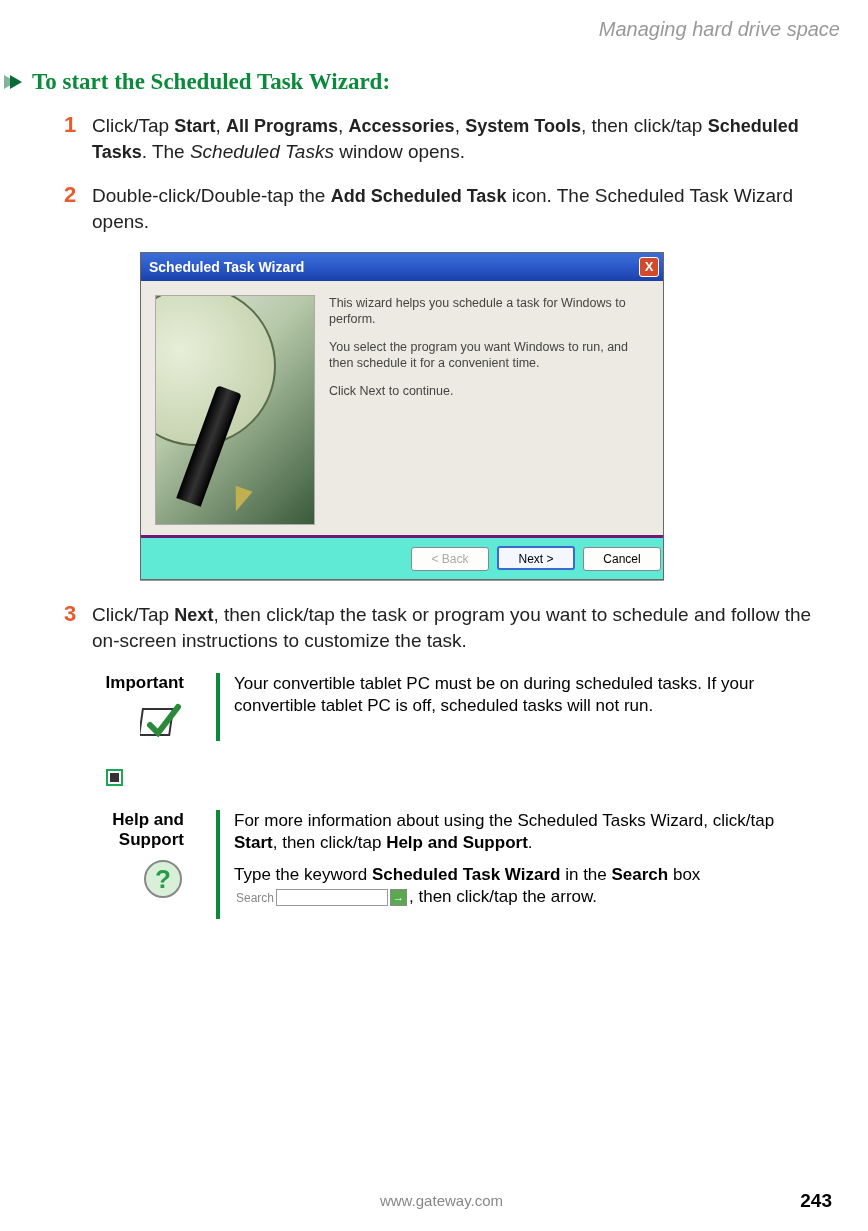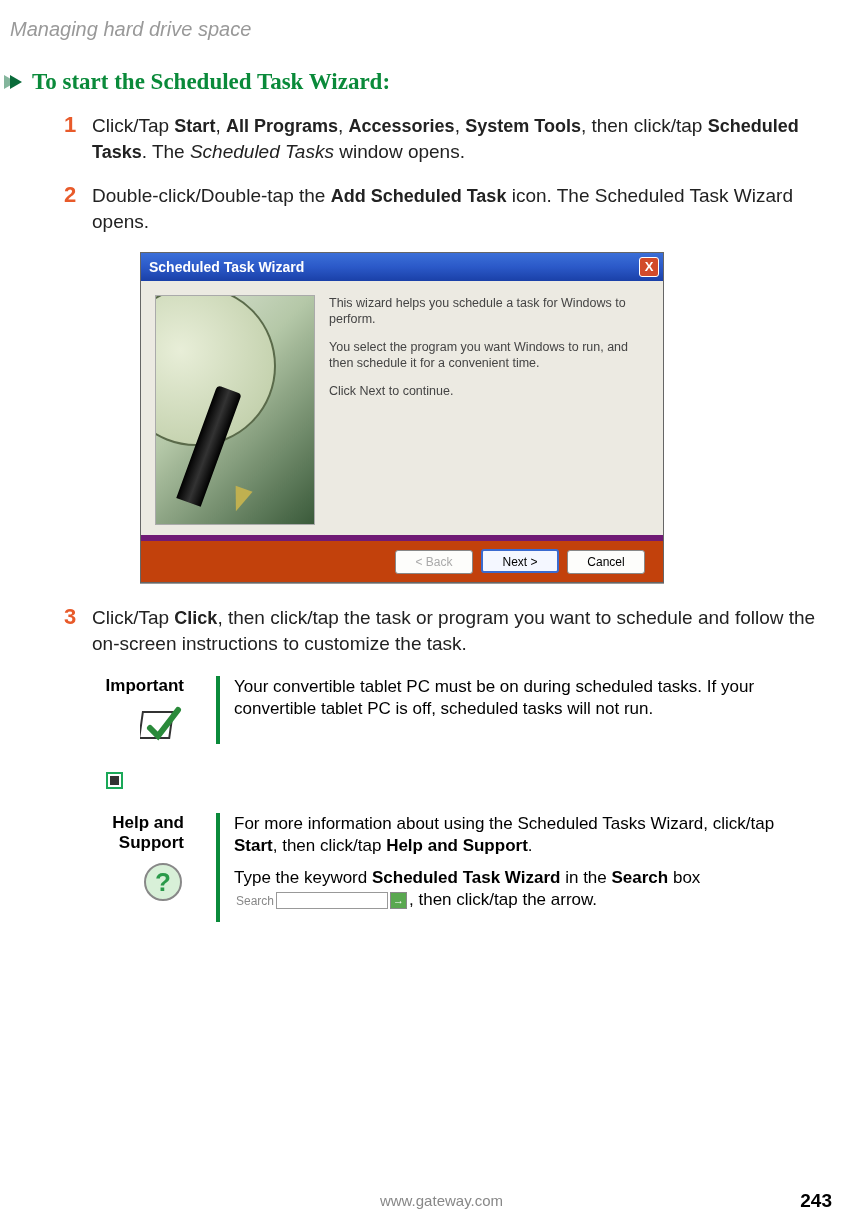--- a/index.html
+++ b/index.html
@@ -5,20 +5,21 @@
     * { margin: 0; padding: 0; box-sizing: border-box; }
     body {
       width: 868px;
       height: 1231px;
       background: #fff;
       font-family: Georgia, 'Times New Roman', serif;
       position: relative;
       padding: 18px 28px 0 10px;
     }
     .header-right {
+      text-align: right;
       color: #999;
       font-style: italic;
       font-size: 20px;
       font-family: Arial, sans-serif;
       margin-bottom: 28px;
     }
     .arrow-bullet {
       display: inline-block;
       width: 0; height: 0;
       border-left: 12px solid #0a6b3a;
@@ -140,24 +141,24 @@
     .wizard-right {
       flex: 1;
       padding-left: 14px;
       font-family: Tahoma, Arial, sans-serif;
       font-size: 12.5px;
       color: #444;
       line-height: 16px;
     }
     .wizard-right p { margin-bottom: 12px; }
     .wizard-buttons {
-      border-top: 6px solid #701a75;
-      padding: 8px 18px;
+      border-top: 3px solid #701a75;
+      padding: 8px 2px;
       text-align: right;
-      background: #c2410c;
+      background: #5eead4;
     }
     .wizard-buttons .btn {
       display: inline-block;
       min-width: 78px;
       height: 24px;
       line-height: 22px;
       text-align: center;
       font-family: Tahoma, Arial, sans-serif;
       font-size: 12px;
       margin-left: 4px;
@@ -299,21 +300,21 @@
       <span class="btn disabled">&lt; Back</span>
       <span class="btn primary">Next &gt;</span>
       <span class="btn">Cancel</span>
     </div>
   </div>
 </div>
 
 <div class="step">
   <div class="step-num">3</div>
   <div class="step-text">
-    <span>Click/Tap </span><span class="bold">Click</span><span>, then click/tap the task or program you want to schedule and follow the on-screen instructions to customize the task.</span>
+    <span>Click/Tap </span><span class="bold">Next</span><span>, then click/tap the task or program you want to schedule and follow the on-screen instructions to customize the task.</span>
   </div>
 </div>
 
 <div class="callout">
   <div class="callout-left">
     <div class="callout-label">Important</div>
     <div class="callout-icon">
       <svg width="44" height="40" viewBox="0 0 44 40">
         <rect x="4" y="8" width="30" height="26" fill="#fff" stroke="#333" stroke-width="2" transform="skewX(-8)"></rect>
         <path d="M10 24 L18 32 L38 6" fill="none" stroke="#2a8a3a" stroke-width="6" stroke-linecap="round"></path>

